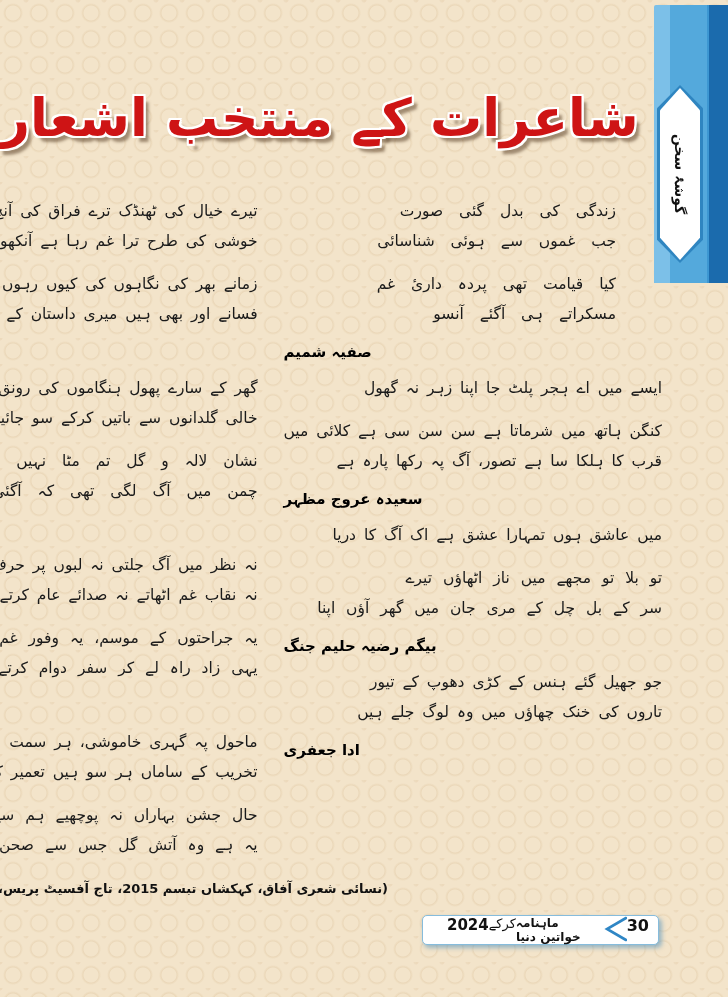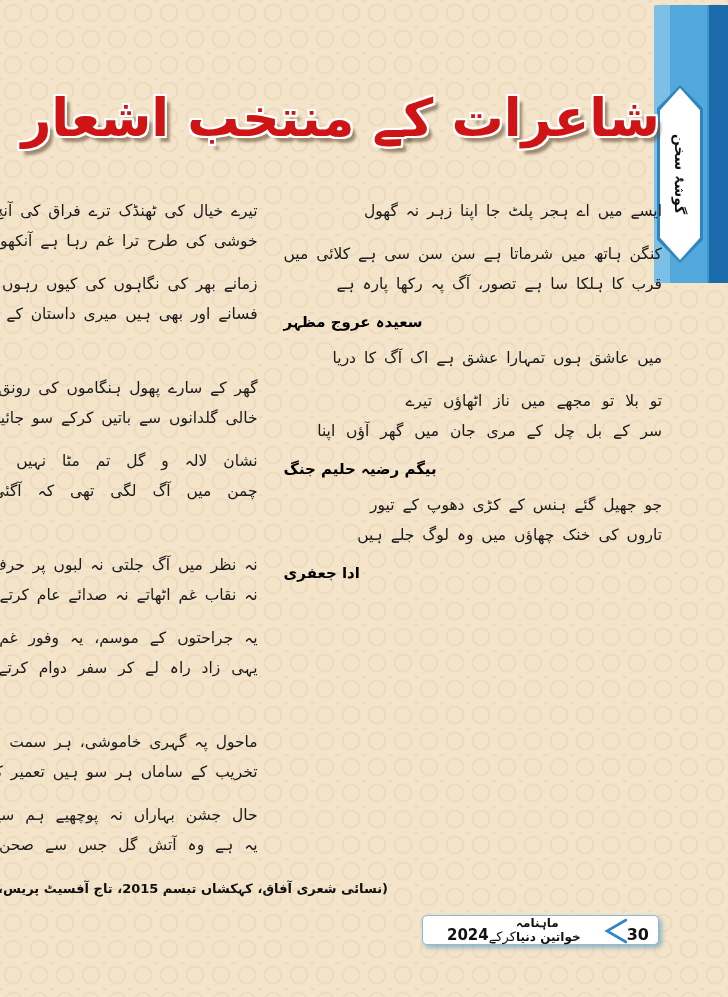--- a/index.html
+++ b/index.html
@@ -34,21 +34,21 @@
   .hex-label{
     transform:rotate(90deg);
     white-space:nowrap;
     font-weight:bold;font-size:14px;color:#111;
     letter-spacing:0.5px;
   }
 
   
   .page-title{
     position:absolute; top:88px; left:0; width:660px;
-    text-align:right;
+    text-align:left;
     font-size:52px; font-weight:bold;
     color:#ce1415;
     text-shadow:
       -2px -2px 0 #fff, 2px -2px 0 #fff, -2px 2px 0 #fff, 2px 2px 0 #fff,
       0 -2px 0 #fff, 0 2px 0 #fff, -2px 0 0 #fff, 2px 0 0 #fff,
       5px 6px 3px rgba(105,80,55,0.6);
     letter-spacing:1px;
   }
 
   
@@ -78,21 +78,21 @@
     white-space:nowrap;
   }
 
   
   .footer-bar{
     position:absolute; top:915px; left:422px; width:237px; height:30px;
     background:#ffffff;
     border:1.5px solid #86bcdc;
     border-radius:5px;
     box-shadow:2.5px 3px 4px rgba(70,140,190,0.5);
-    display:flex; direction:ltr; align-items:flex-end;
+    display:flex; direction:ltr; align-items:flex-start;
     justify-content:space-between;
     padding:0 9px 0 24px; box-sizing:border-box;
     color:#111;
   }
   .footer-year{font-weight:bold;font-size:15px;}
   .footer-month{font-size:13px;}
   .footer-mag{font-size:12px;font-weight:bold;}
   .footer-chevron{display:flex;align-items:center;}
   .footer-page{font-weight:bold;font-size:16px;}
 </style>
@@ -105,20 +105,31 @@
       <span class="hex-label">گوشۂ سخن</span>
     </div>
   </div>
 </div>
 
 <div class="page-title">شاعرات کے منتخب اشعار</div>
 
 <div class="columns">
 
   <div class="col">
+    <div class="group">
+      <div class="couplet w2 ind">
+        <div class="vline">زندگی کی بدل گئی صورت</div>
+        <div class="vline">جب غموں سے ہوئی شناسائی</div>
+      </div>
+      <div class="couplet w2 ind">
+        <div class="vline">کیا قیامت تھی پردہ داریٔ غم</div>
+        <div class="vline">مسکراتے ہی آگئے آنسو</div>
+      </div>
+      <div class="poet">صفیہ شمیم</div>
+    </div>
 
     <div class="group">
       <div class="couplet">
         <div class="vline">ایسے میں اے ہجر پلٹ جا اپنا زہر نہ گھول</div>
       </div>
       <div class="couplet">
         <div class="vline">کنگن ہاتھ میں شرماتا ہے سن سن سی ہے کلائی میں</div>
         <div class="vline">قرب کا ہلکا سا ہے تصور، آگ پہ رکھا پارہ ہے</div>
       </div>
       <div class="poet">سعیدہ عروج مظہر</div>

